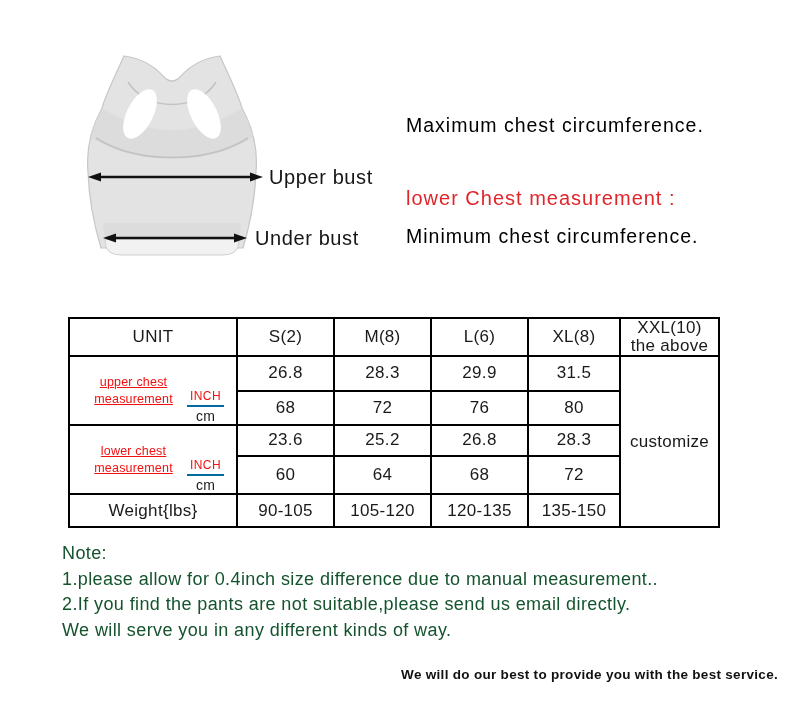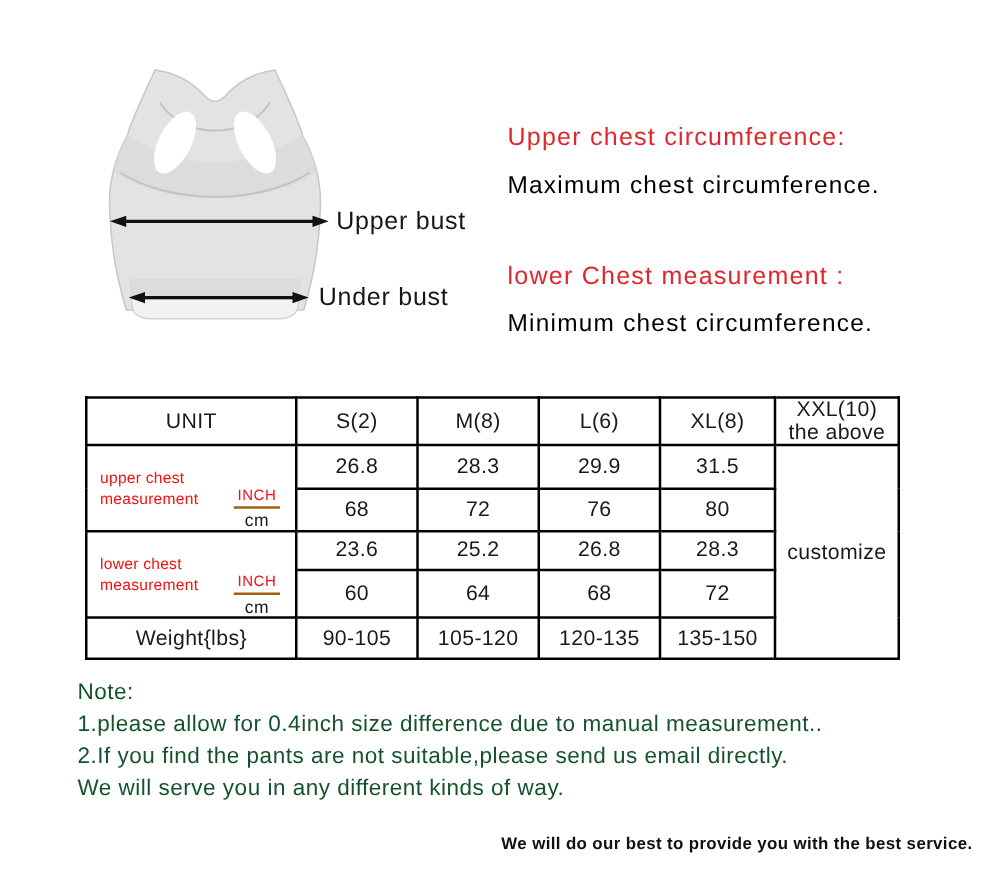--- a/index.html
+++ b/index.html
@@ -34,25 +34,25 @@
   tr.r-inch   { height:33px; }
   tr.r-cm     { height:33px; }
   tr.r-inch2  { height:29px; }
   tr.r-cm2    { height:36px; }
   tr.r-weight { height:33px; }
   .xxl-cell { font-size:16.5px; line-height:18px; }
   .red-val { color:var(--table-red); }
   .label-cell { padding:0; }
   .label-wrap { display:flex; align-items:center; padding-left:10px; padding-right:12px; }
   .label-text {
-    flex:1; text-align:left; font-size:12.5px; line-height:17px;
-    color:var(--table-red); letter-spacing:0.2px; white-space:nowrap;
+    flex:1; text-align:center; font-size:12.5px; line-height:17px;
+    color:var(--table-red); letter-spacing:0.2px; white-space:nowrap;text-decoration:underline;
   }
   .unit-frac { display:inline-flex; flex-direction:column; align-items:center; }
-  .frac-top { font-size:12px; color:var(--table-red); border-bottom:2px solid #a16207; padding:0 3px 2px; letter-spacing:0.4px;margin-top:32px; }
+  .frac-top { font-size:12px; color:var(--table-red); border-bottom:2px solid #0369a1; padding:0 3px 2px; letter-spacing:0.4px;margin-top:32px; }
   .frac-bottom { font-size:14px; color:#1a1a1a; margin-top:1px; }
   .weight-label { color:var(--table-red); font-size:16px; letter-spacing:0.4px; }
   .customize-cell { color:var(--table-red); font-size:17.5px; letter-spacing:0.4px; }
 
   
   .notes { position:absolute; left:62px; top:541px; font-size:18px; line-height:25.5px; color:#14532d; letter-spacing:0.4px; white-space:nowrap; }
 
   
   .footer {
     position:absolute; right:12px; top:667px; font-size:13.5px; font-weight:bold;
@@ -102,21 +102,20 @@
     <g>
       <line x1="47" y1="196" x2="179" y2="196" stroke="#111" stroke-width="2.6"></line>
       <polygon points="41,196 54,191.5 54,200.5" fill="#111"></polygon>
       <polygon points="185,196 172,191.5 172,200.5" fill="#111"></polygon>
     </g>
   </svg>
   <span class="fig-label upper">Upper bust</span>
   <span class="fig-label under">Under bust</span>
 
   <div class="desc">
-    <div class="desc-title">Upper chest circumference:</div>
     <div class="desc-text">Maximum chest circumference.</div>
     <div class="desc-title second">lower Chest measurement :</div>
     <div class="desc-text">Minimum chest circumference.</div>
   </div>
 
   <table class="size-table">
     <colgroup>
       <col style="width:168px">
         <col style="width:97px">
         <col style="width:97px">

